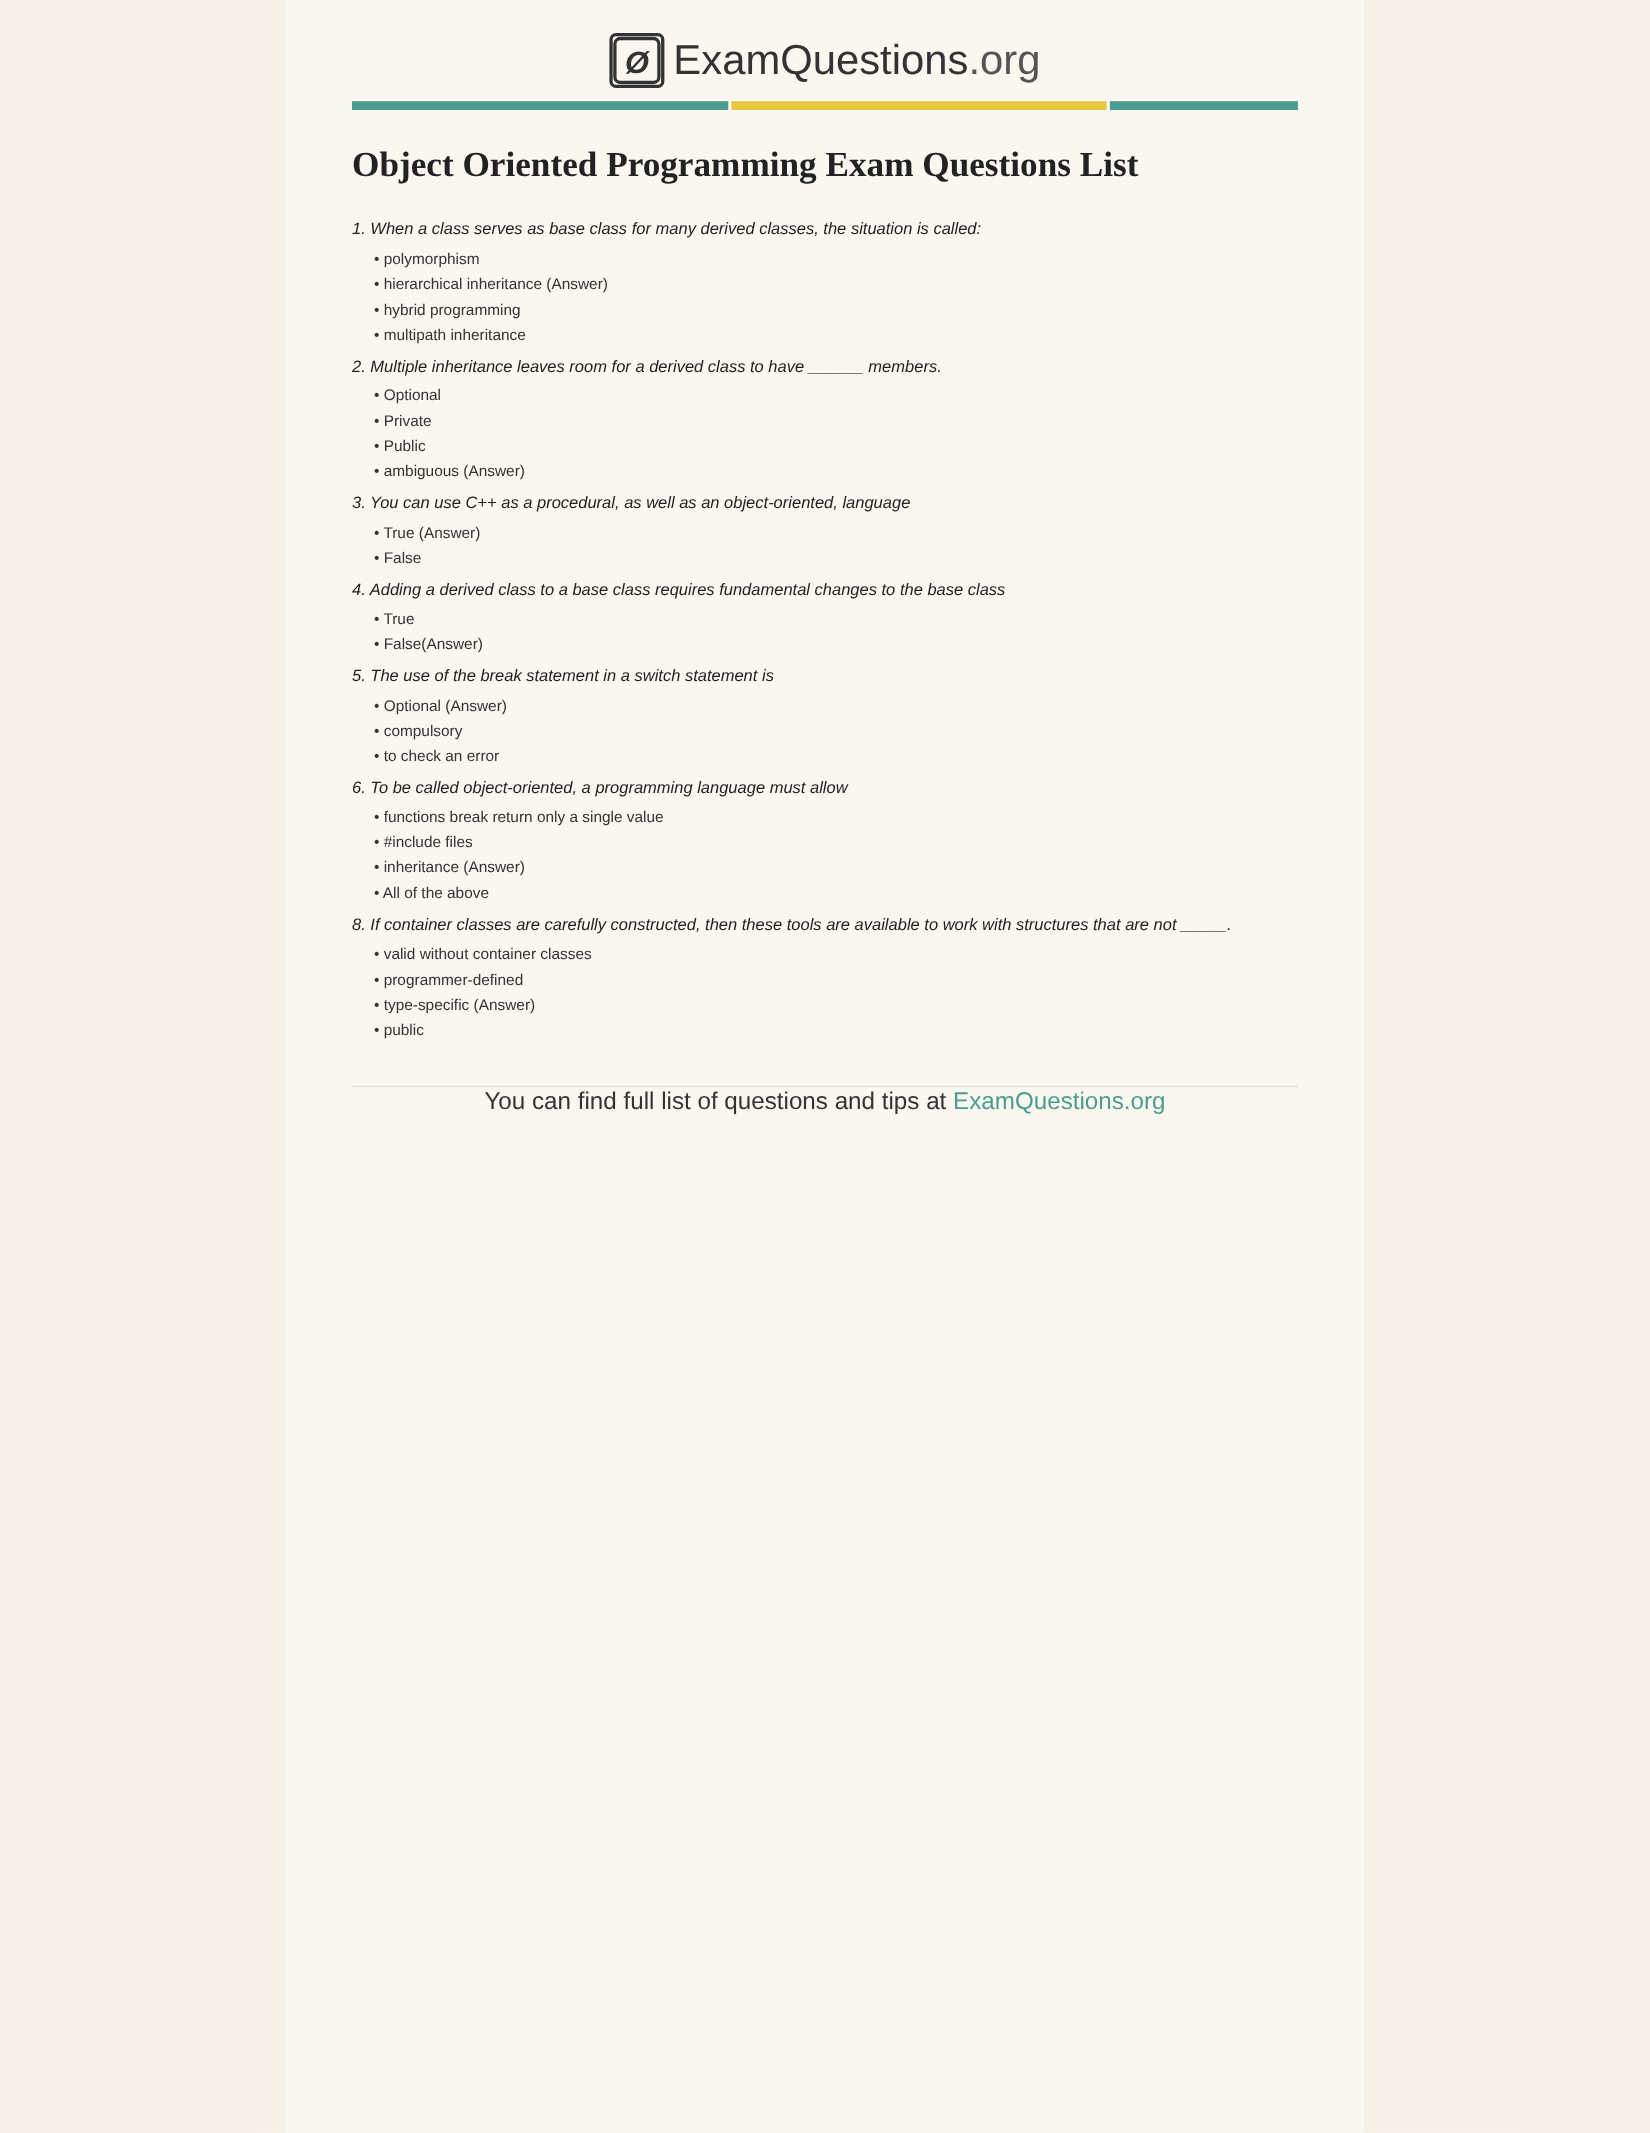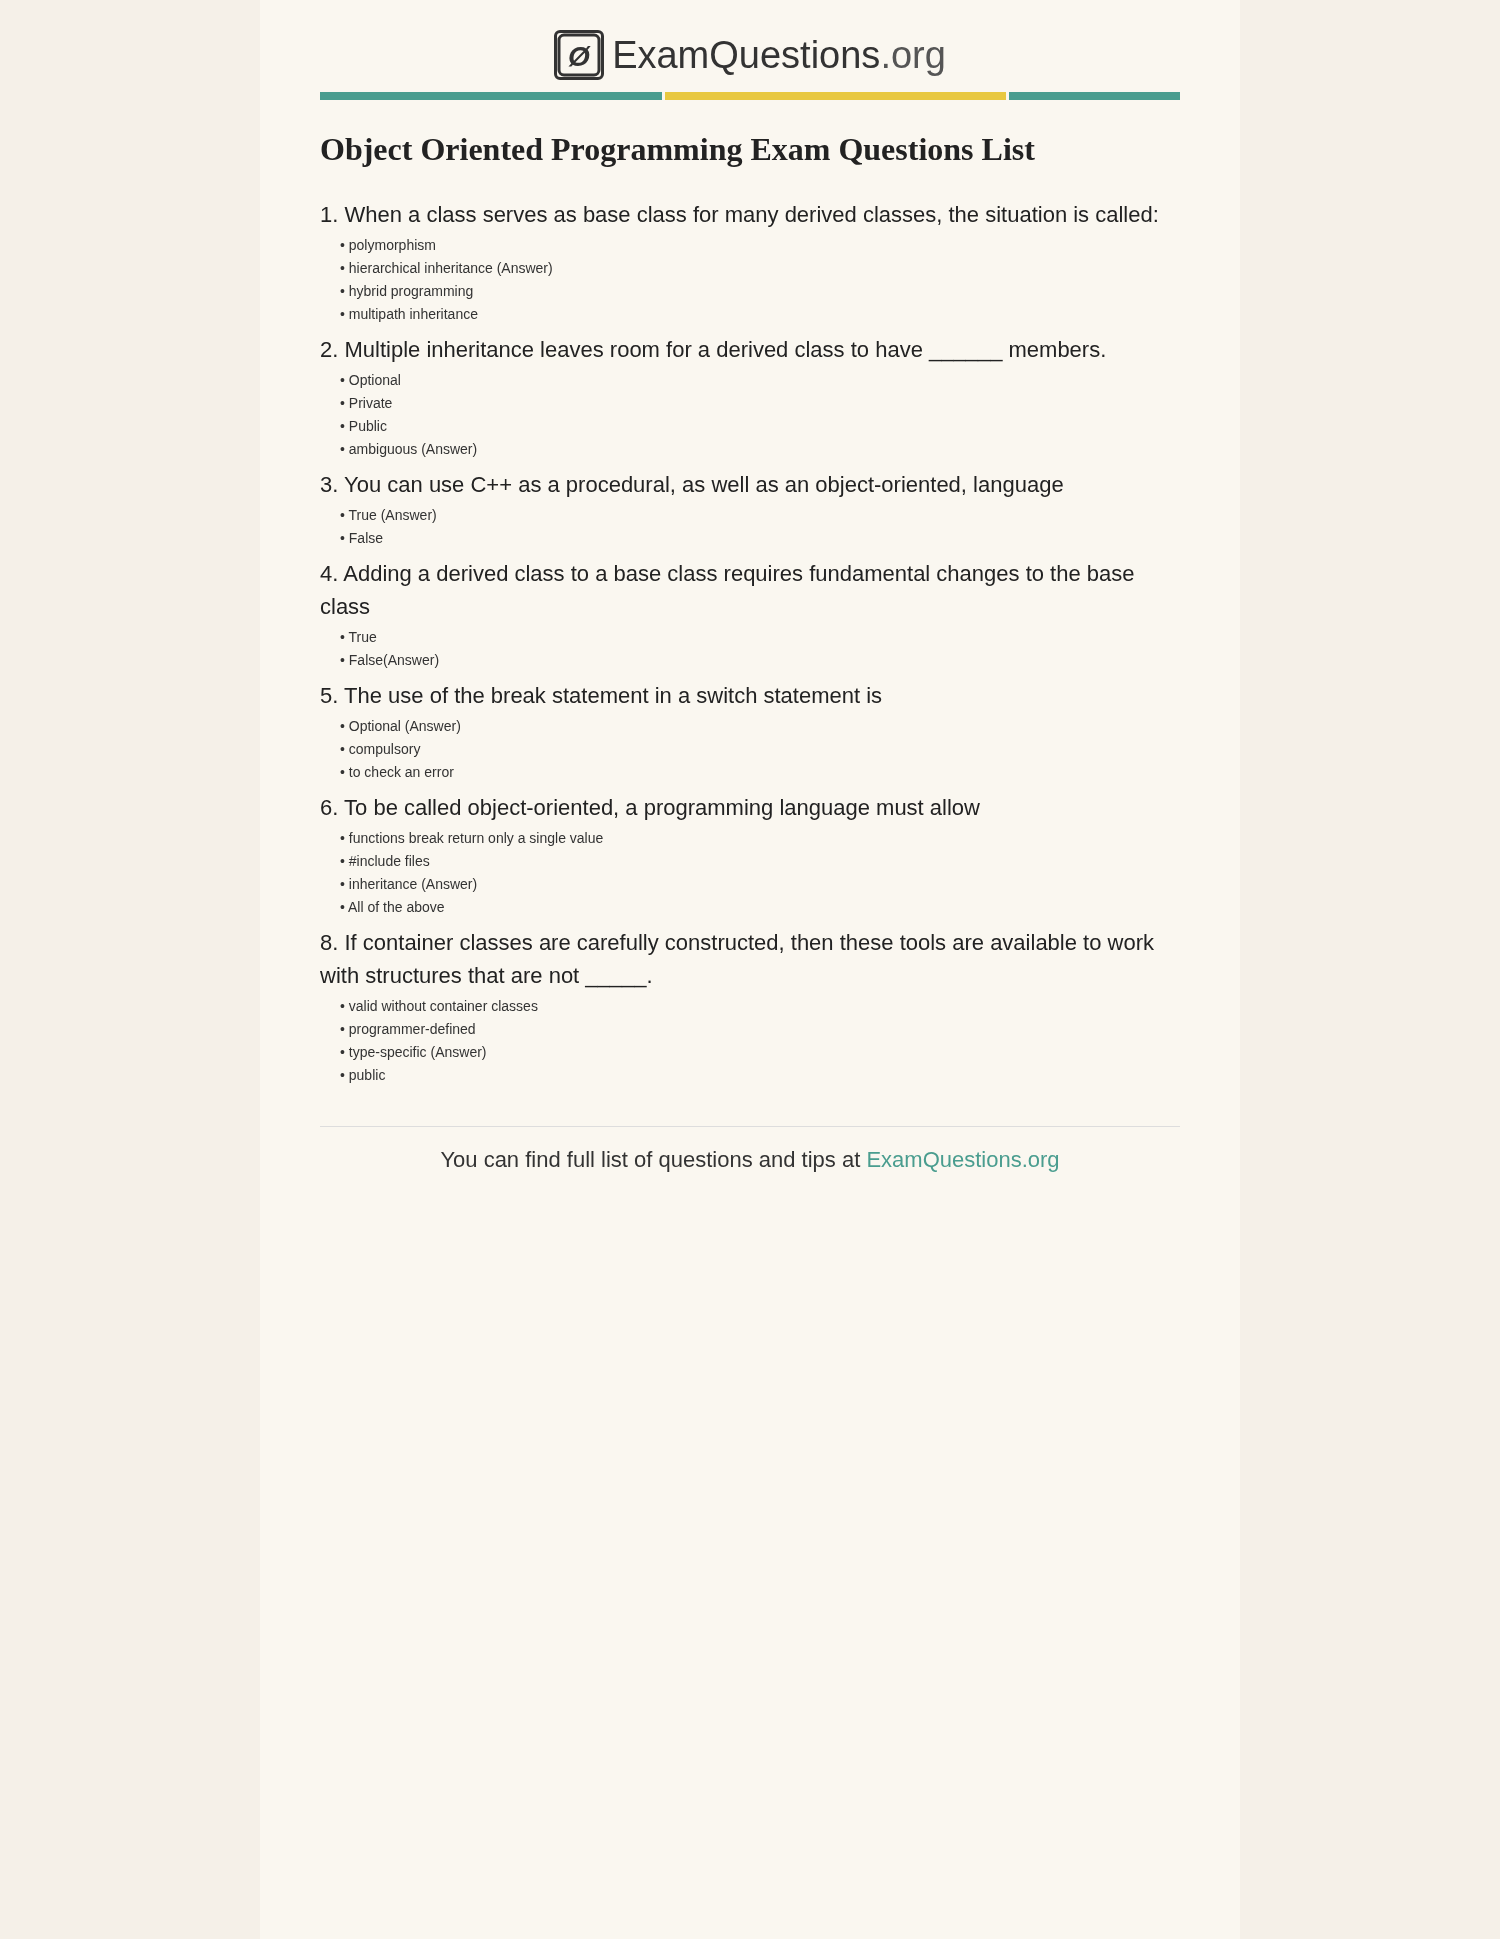--- a/index.html
+++ b/index.html
@@ -102,24 +102,25 @@
     .questions-list {
       list-style: none;
       padding: 0;
     }
 
     .question-item {
       margin-bottom: 4px;
     }
 
     .question-text {
-      font-size: 22px;
+      font-size: 15px;
       color: #222;
       margin-bottom: 4px;
       line-height: 1.5;
+      font-style: italic;
     }
 
     .options-list {
       list-style: none;
       padding: 0;
       margin-bottom: 8px;
       margin-left: 20px;
     }
 
     .option-item {
@@ -132,21 +133,20 @@
     .option-item::before {
       content: "• ";
       color: #333;
     }
 
     .footer {
       text-align: center;
       font-size: 22px;
       color: #333;
       margin-top: 40px;
-      padding-top: 20px;
       border-top: 1px solid #ddd;
     }
 
     .footer-link {
       color: #4a9d8f;
       text-decoration: none;
     }
   </style>
 </head>
 <body>

